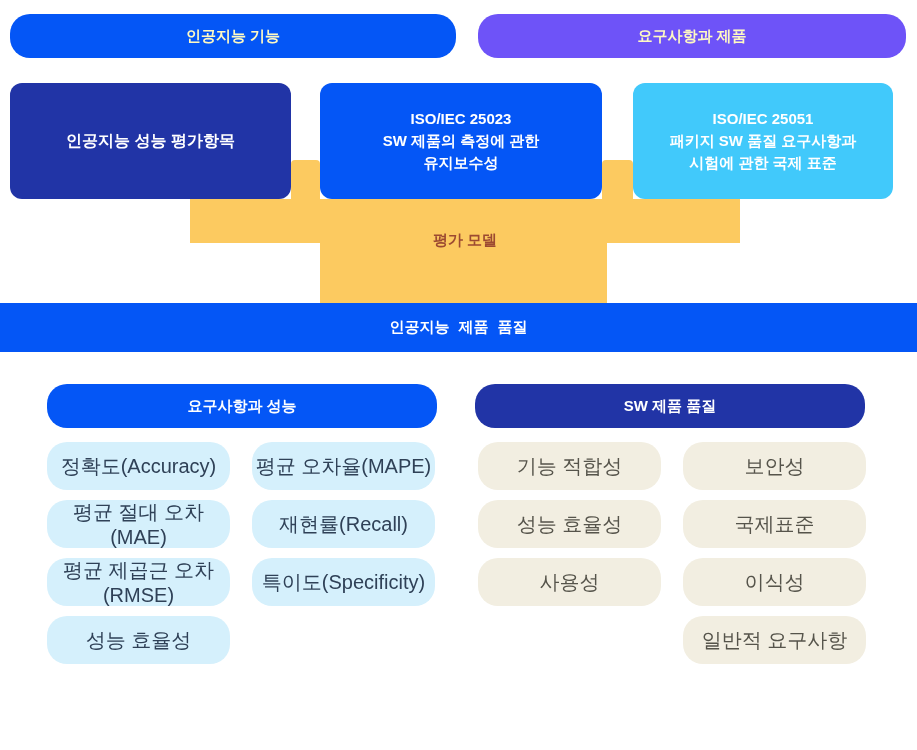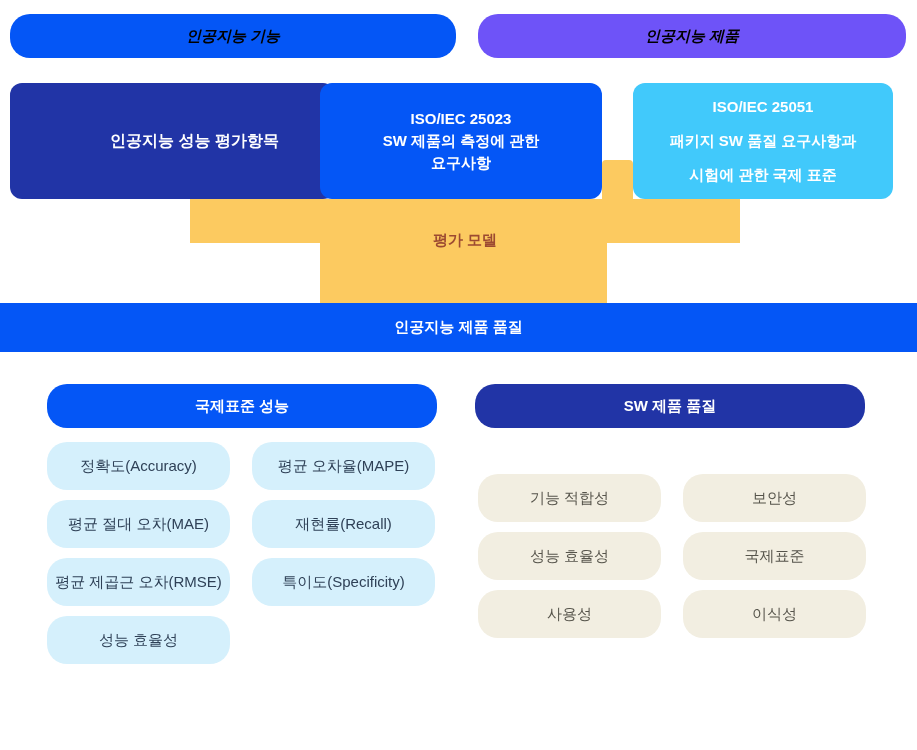--- a/index.html
+++ b/index.html
@@ -2,110 +2,111 @@
 <html style="--blue: #0456f6; --purple: #6e53f8; --navy: #2134a6; --cyan: #41c9fb; --yellow: #fcca60; --funnelText: #9c4a31; --cardBlue: #d5f0fc; --cardBlueText: #2f4157; --beige: #f2eee1; --beigeText: #56544b;"><head>
 <meta charset="utf-8">
 <style>
   html,body{margin:0;padding:0;background:#ffffff;}
   body{font-family:"Liberation Sans","DejaVu Sans",sans-serif;}
   .stage{position:relative;width:917px;height:750px;background:#ffffff;overflow:hidden;}
 
   
   .top-btn{position:absolute;top:14px;height:44px;border-radius:20px;
     display:flex;align-items:center;justify-content:center;
-    color:#000000;font-size:15px;font-weight:bold;font-style:italic;}
+    color:#fef9c3;font-size:15px;font-weight:bold;}
   .btn-func{left:10px;width:446px;background:var(--blue,#0456f6);}
   .btn-prod{left:478px;width:428px;background:var(--purple,#6e53f8);}
 
   
   .funnel{position:absolute;background:var(--yellow,#fcca60);}
   .f-tab1{left:291px;top:160px;width:29px;height:60px;border-radius:4px 4px 0 0;}
   .f-tab2{left:602px;top:160px;width:31px;height:60px;border-radius:4px 4px 0 0;}
   .f-band{left:190px;top:199px;width:550px;height:44px;}
   .f-col{left:320px;top:199px;width:287px;height:104px;}
   .funnel-label{position:absolute;left:190px;top:199px;width:550px;height:82px;
     display:flex;align-items:center;justify-content:center;
     color:var(--funnelText,#9c4a31);font-size:15px;font-weight:bold;}
 
   
   .std-box{position:absolute;top:83px;height:116px;border-radius:12px;
     display:flex;flex-direction:column;align-items:center;justify-content:center;
     color:#ffffff;font-weight:bold;font-size:15px;line-height:22px;text-align:center;}
-  .box-navy{left:10px;width:281px;background:var(--navy,#2134a6);font-size:16px;padding-left:44px;}
+  .box-navy{left:10px;width:281px;background:var(--navy,#2134a6);font-size:16px;}
   .box-blue{left:320px;width:282px;background:var(--blue,#0456f6);}
-  .box-cyan{left:633px;width:260px;background:var(--cyan,#41c9fb);gap:12px;}
+  .box-cyan{left:633px;width:260px;background:var(--cyan,#41c9fb);}
 
   
   .banner{position:absolute;left:0;top:303px;width:917px;height:49px;
     background:var(--blue,#0456f6);display:flex;align-items:center;justify-content:center;
-    color:#ffffff;font-size:15px;font-weight:bold;}
+    color:#ffffff;font-size:15px;font-weight:bold;font-family:Liberation Mono, monospace;}
 
   
   .panel-header{position:absolute;top:384px;width:390px;height:44px;border-radius:20px;
     display:flex;align-items:center;justify-content:center;
     color:#ffffff;font-size:15px;font-weight:bold;}
   .ph-left{left:47px;background:var(--blue,#0456f6);}
   .ph-right{left:475px;background:var(--navy,#2134a6);}
 
   
   .grid{position:absolute;top:442px;display:grid;
     grid-template-columns:183px 183px;column-gap:22px;row-gap:10px;grid-auto-rows:48px;}
   .grid-left{left:47px;}
-  .grid-right{left:478px;margin-top:32px;}
+  .grid-right{left:478px;}
   .card{border-radius:20px;display:flex;align-items:center;justify-content:center;
-    font-size:15px;text-align:center;}
+    font-size:20px;text-align:center;}
   .card-blue{background:var(--cardBlue,#d5f0fc);color:var(--cardBlueText,#2f4157);}
   .card-beige{background:var(--beige,#f2eee1);color:var(--beigeText,#56544b);}
   .col2{grid-column:2;}
 </style>
 </head>
 <body>
 
 <div class="stage">
 
   <div class="top-btn btn-func">인공지능 기능</div>
-  <div class="top-btn btn-prod">인공지능 제품</div>
+  <div class="top-btn btn-prod">요구사항과 제품</div>
 
   <div class="funnel f-tab1"></div>
   <div class="funnel f-tab2"></div>
   <div class="funnel f-band"></div>
   <div class="funnel f-col"></div>
   <div class="funnel-label">평가 모델</div>
 
   <div class="std-box box-navy">
     <div>인공지능 성능 평가항목</div>
   </div>
   <div class="std-box box-blue">
     <div>ISO/IEC 25023</div>
     <div>SW 제품의 측정에 관한</div>
-    <div>요구사항</div>
+    <div>유지보수성</div>
   </div>
   <div class="std-box box-cyan">
     <div>ISO/IEC 25051</div>
     <div>패키지 SW 품질 요구사항과</div>
     <div>시험에 관한 국제 표준</div>
   </div>
 
   <div class="banner">인공지능 제품 품질</div>
 
-  <div class="panel-header ph-left">국제표준 성능</div>
+  <div class="panel-header ph-left">요구사항과 성능</div>
   <div class="panel-header ph-right">SW 제품 품질</div>
 
   <div class="grid grid-left">
     <div class="card card-blue">정확도(Accuracy)</div>
     <div class="card card-blue">평균 오차율(MAPE)</div>
     <div class="card card-blue">평균 절대 오차(MAE)</div>
     <div class="card card-blue">재현률(Recall)</div>
     <div class="card card-blue">평균 제곱근 오차(RMSE)</div>
     <div class="card card-blue">특이도(Specificity)</div>
     <div class="card card-blue">성능 효율성</div>
   </div>
 
   <div class="grid grid-right">
     <div class="card card-beige">기능 적합성</div>
     <div class="card card-beige">보안성</div>
     <div class="card card-beige">성능 효율성</div>
     <div class="card card-beige">국제표준</div>
     <div class="card card-beige">사용성</div>
     <div class="card card-beige">이식성</div>
+    <div class="card card-beige col2">일반적 요구사항</div>
   </div>
 
 </div>
 
 </body></html>

